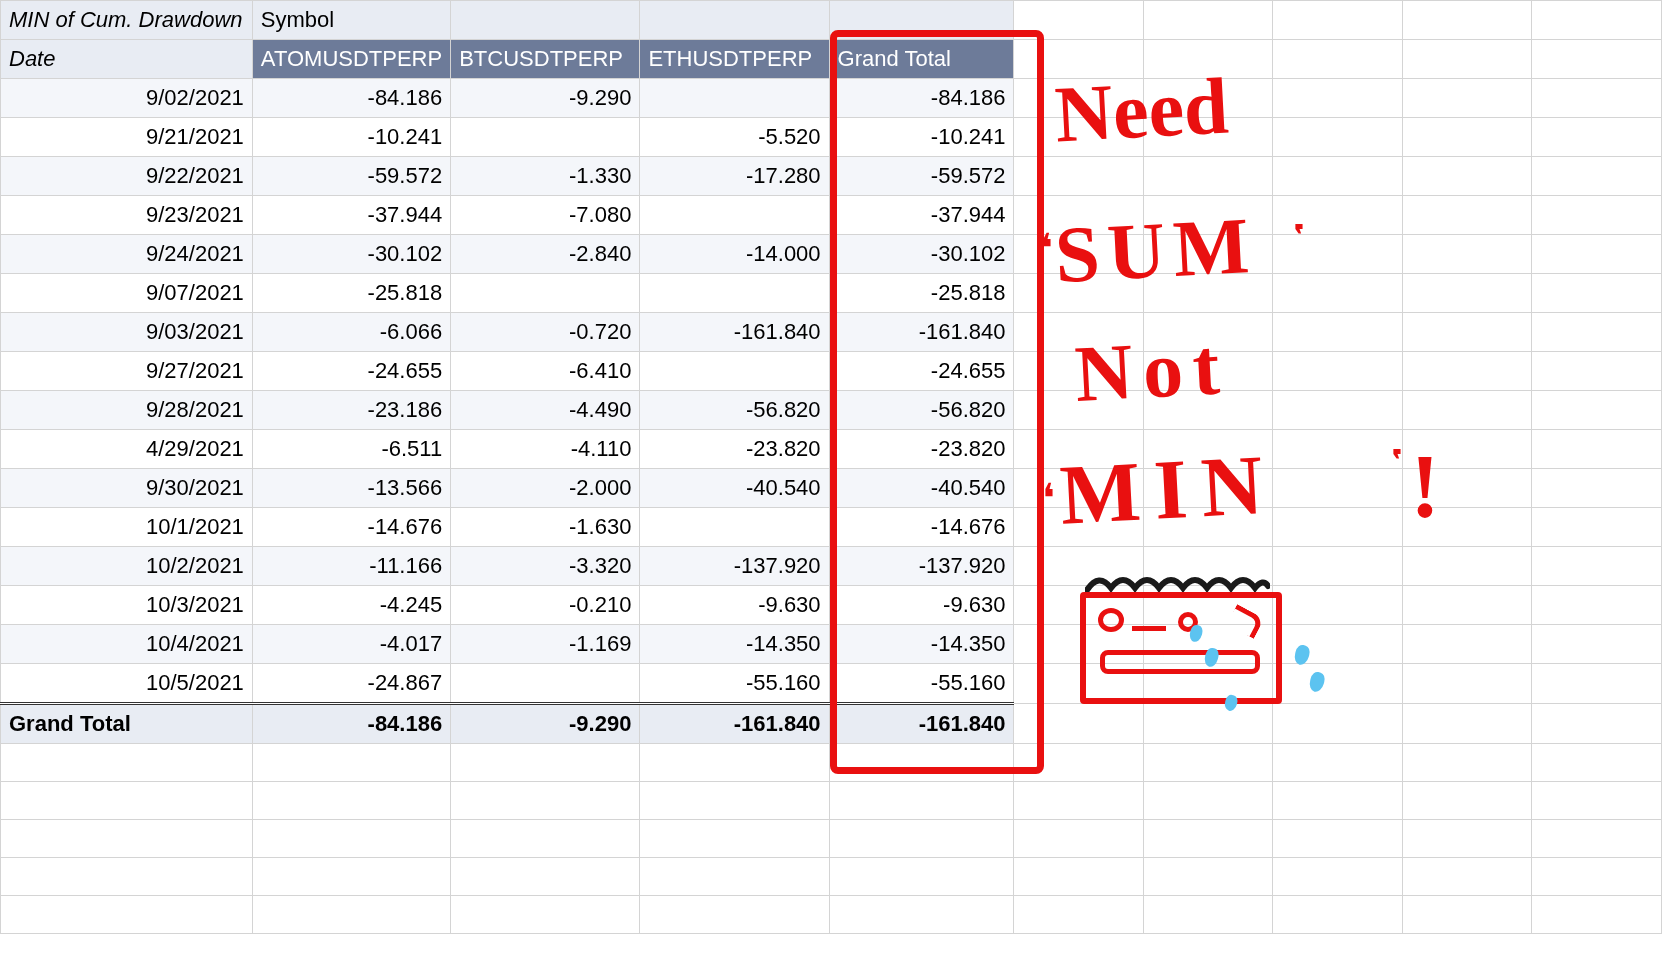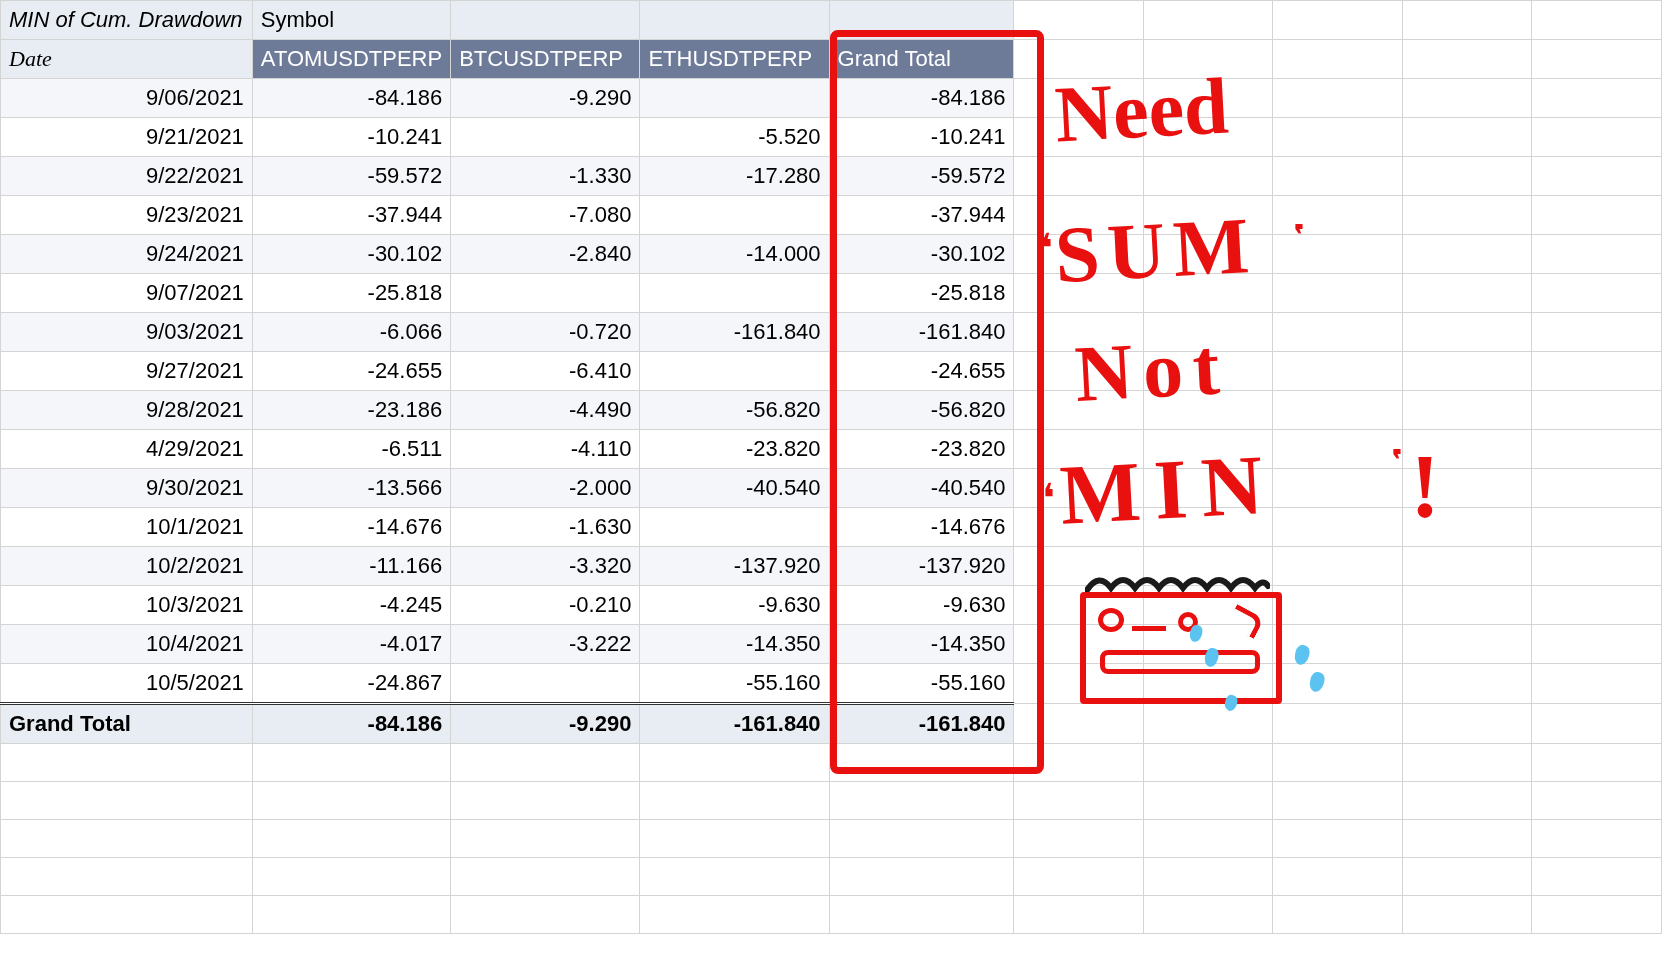--- a/index.html
+++ b/index.html
@@ -40,21 +40,20 @@
       text-align: left;
       font-weight: normal;
     }
     
     .date-header {
       background: #e8ecf3;
       font-style: italic;
       text-align: left;
       width: 252px;
       font-weight: normal;
-      font-family: Liberation Serif, serif;
     }
     
     .col-header {
       background: #6d7b99;
       color: #fff;
       text-align: left;
       padding-left: 10px;
       font-weight: normal;
       width: 190px;
     }
@@ -190,21 +189,21 @@
     <td class="col-header">Grand Total</td>
     <td></td>
     <td></td>
     <td></td>
     <td></td>
     <td></td>
   </tr>
   </tbody>
     <tbody id="data-rows">
       <tr class="row-even">
-        <td class="date-cell">9/06/2021</td>
+        <td class="date-cell">9/02/2021</td>
         <td class="value-cell">-84.186</td>
         <td class="value-cell">-9.290</td>
         <td class="value-cell"></td>
         <td class="value-cell">-84.186</td>
         <td style="background:#fff"></td>
         <td style="background:#fff"></td>
         <td style="background:#fff"></td>
         <td style="background:#fff"></td>
         <td style="background:#fff"></td>
       </tr>
@@ -360,21 +359,21 @@
         <td class="value-cell">-9.630</td>
         <td style="background:#fff"></td>
         <td style="background:#fff"></td>
         <td style="background:#fff"></td>
         <td style="background:#fff"></td>
         <td style="background:#fff"></td>
       </tr>
       <tr class="row-even">
         <td class="date-cell">10/4/2021</td>
         <td class="value-cell">-4.017</td>
-        <td class="value-cell">-3.222</td>
+        <td class="value-cell">-1.169</td>
         <td class="value-cell">-14.350</td>
         <td class="value-cell">-14.350</td>
         <td style="background:#fff"></td>
         <td style="background:#fff"></td>
         <td style="background:#fff"></td>
         <td style="background:#fff"></td>
         <td style="background:#fff"></td>
       </tr>
       <tr>
         <td class="date-cell">10/5/2021</td>

